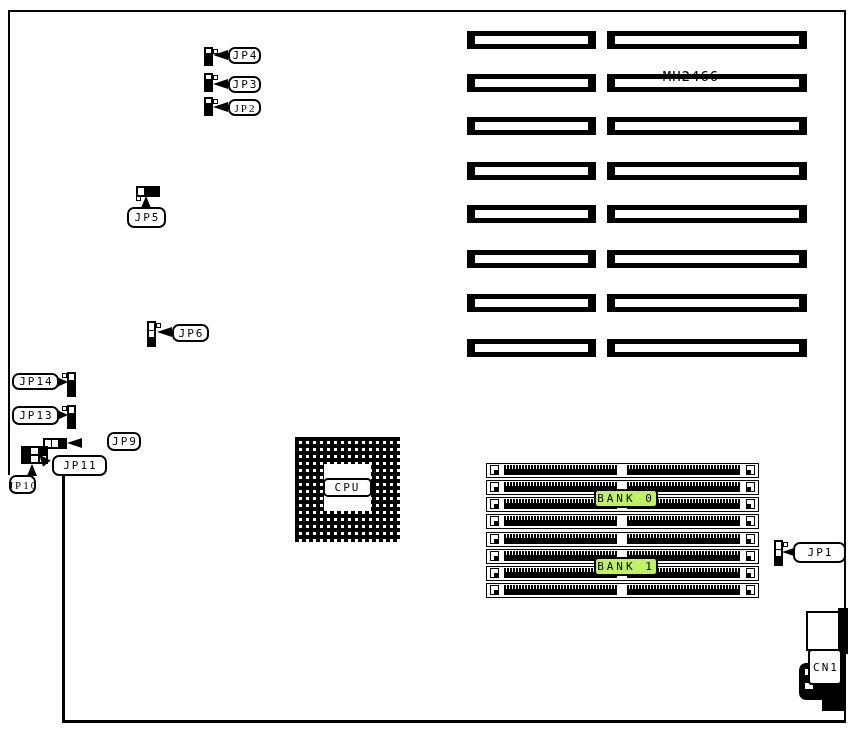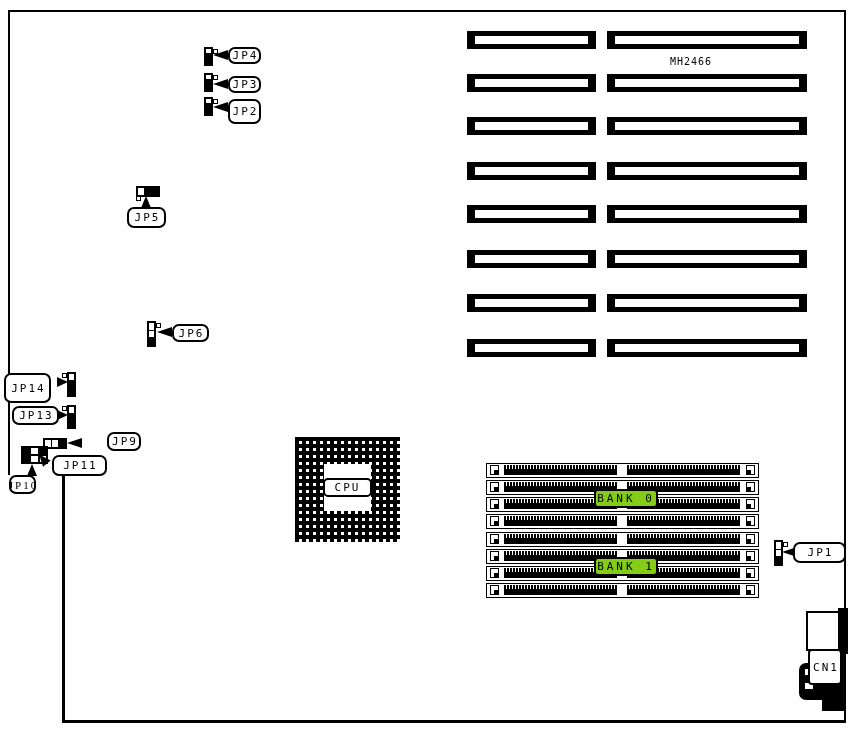--- a/index.html
+++ b/index.html
@@ -40,23 +40,23 @@
        display:grid;grid-template-columns:1fr 1fr 1fr;grid-template-rows:1fr 1fr;gap:2px;padding:2px;box-sizing:border-box;}
   .blk .cell{background:#fff;} .blk .cell.closed{background:#000;}
   
   .cpu{position:absolute;left:295px;top:437px;width:105px;height:105px;background-color:#000;
        background-image:radial-gradient(circle,#fff 1.6px,rgba(0,0,0,0) 1.9px);
        background-size:7px 7px;background-position:2px 2px;}
   .cpu-center{position:absolute;left:29px;top:27px;width:47px;height:47px;background:#fff;
               display:flex;align-items:center;justify-content:center;}
   .cpu-tag{border:2px solid #000;border-radius:5px;background:#fff;font-size:11px;letter-spacing:2px;padding:1px 10px;}
   
-  .bank{position:absolute;left:594px;width:64px;height:19px;border:2px solid #000;border-radius:4px;background:#84cc16;
+  .bank{position:absolute;left:594px;width:64px;height:19px;border:2px solid #000;border-radius:4px;background:#bef264;
         font-size:11px;letter-spacing:3px;display:flex;align-items:center;justify-content:center;z-index:7;box-sizing:border-box;}
-  .model{position:absolute;left:641px;top:56px;width:100px;text-align:center;font-size:10px;letter-spacing:1px;}
+  .model{position:absolute;left:641px;top:68px;width:100px;text-align:center;font-size:14px;letter-spacing:1px;}
   
   .cn1-outline{position:absolute;left:806px;top:611px;width:37px;height:40px;border:2px solid #000;background:#fff;box-sizing:border-box;}
   .cn1-bar{position:absolute;left:838px;top:608px;width:10px;height:46px;background:#000;}
   .cn1-tag{position:absolute;left:808px;top:621px;width:34px;height:36px;z-index:8;margin-top:28px;}
   .kb-a{position:absolute;left:822px;top:654px;width:24px;height:57px;background:#000;}
   .kb-b{position:absolute;left:799px;top:663px;width:26px;height:37px;background:#000;border-radius:7px 0 0 7px;}
   .kb-n{position:absolute;width:12px;height:10px;border:2px solid #000;background:#fff;box-sizing:border-box;z-index:3;}
 </style>
 </head>
 <body>
@@ -205,21 +205,21 @@
       <span>JP3</span>
     </div>
 
   <div class="jv" style="left:204px;top:97px;height:19px;">
       <div class="pin"></div>
       <div class="pin closed"></div>
       <div class="pin closed"></div>
     </div>
   <div class="tab" style="left:213px;top:99px;"></div>
   <div class="tri pl" style="left:213px;top:102px;"></div>
-  <div class="callout" style="left:228px;top:99px;width:33px;height:25px;">
+  <div class="callout" style="left:228px;top:99px;width:33px;height:17px;font-family:Liberation Serif, serif;">
       <span>JP2</span>
     </div>
 
   <div class="jh" style="left:136px;top:186px;width:24px;">
       <div class="pin"></div>
       <div class="pin closed"></div>
       <div class="pin closed"></div>
     </div>
   <div class="tab" style="left:136px;top:196px;"></div>
   <div class="tri pu" style="left:141px;top:196px;"></div>
@@ -231,21 +231,21 @@
       <div class="pin"></div>
       <div class="pin"></div>
       <div class="pin closed"></div>
     </div>
   <div class="tab" style="left:156px;top:323px;"></div>
   <div class="tri pl" style="left:157px;top:327px;"></div>
   <div class="callout" style="left:172px;top:324px;width:37px;height:18px;text-align:center;">
       <span>JP6</span>
     </div>
 
-  <div class="callout" style="left:4px;top:373px;width:47px;height:30px;">
+  <div class="callout" style="left:12px;top:373px;width:47px;height:17px;">
       <span>JP14</span>
     </div>
   <div class="tri pr" style="left:57px;top:377px;"></div>
   <div class="jv" style="left:67px;top:372px;height:25px;">
       <div class="pin"></div>
       <div class="pin closed"></div>
       <div class="pin closed"></div>
     </div>
   <div class="tab" style="left:62px;top:373px;"></div>
 

